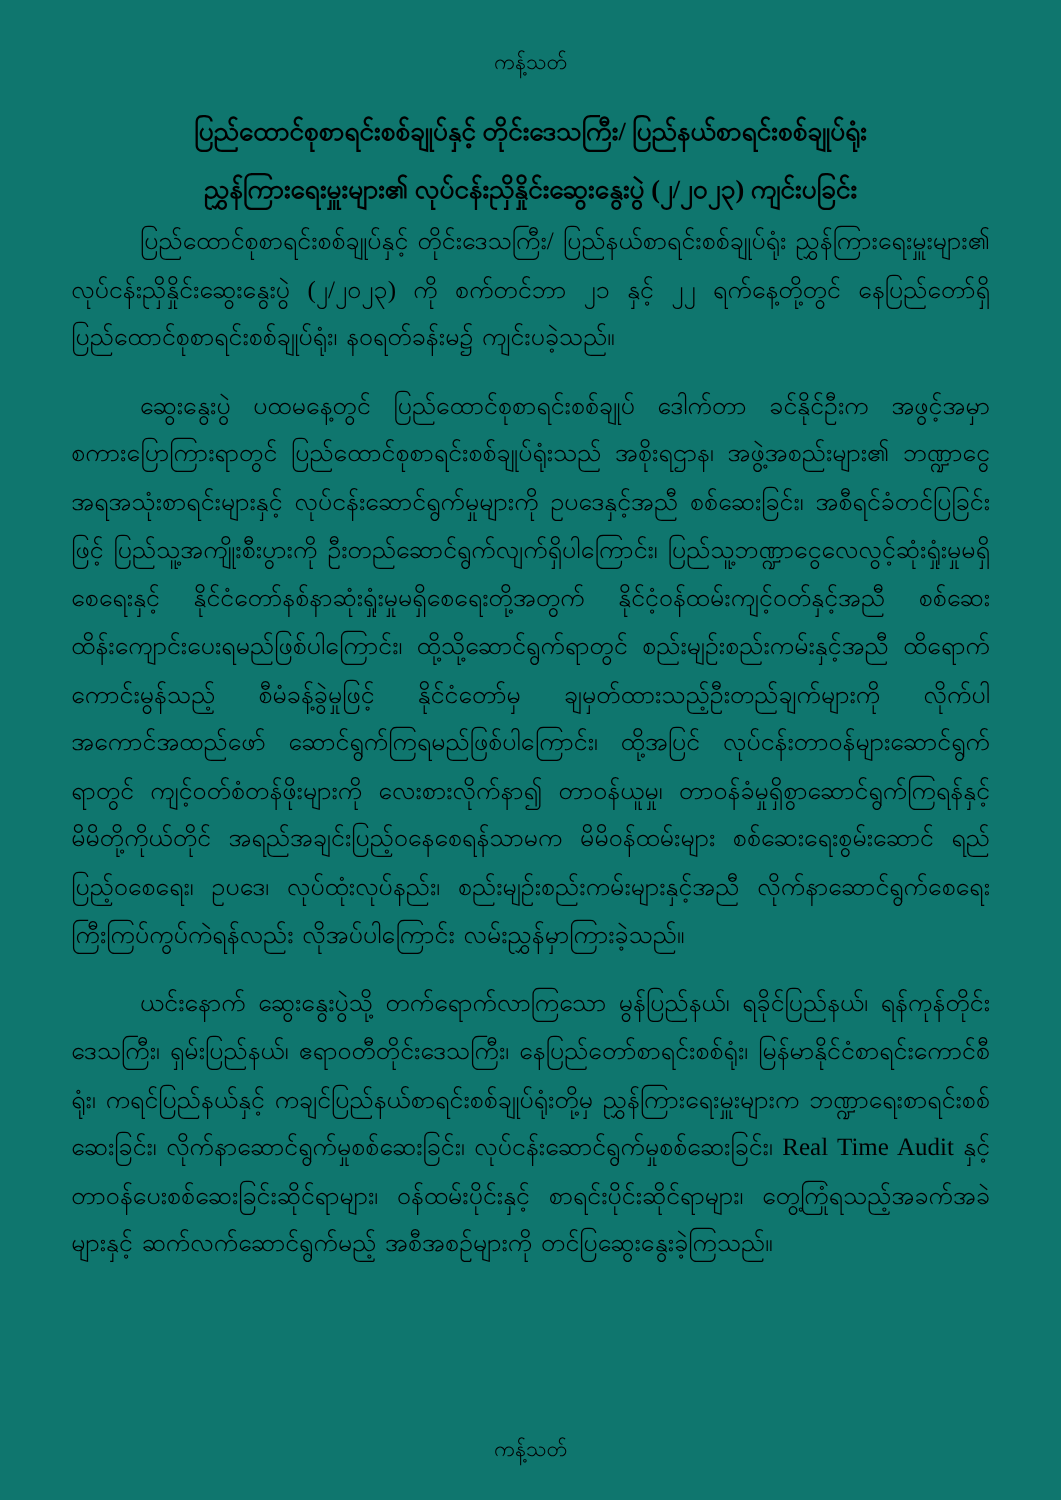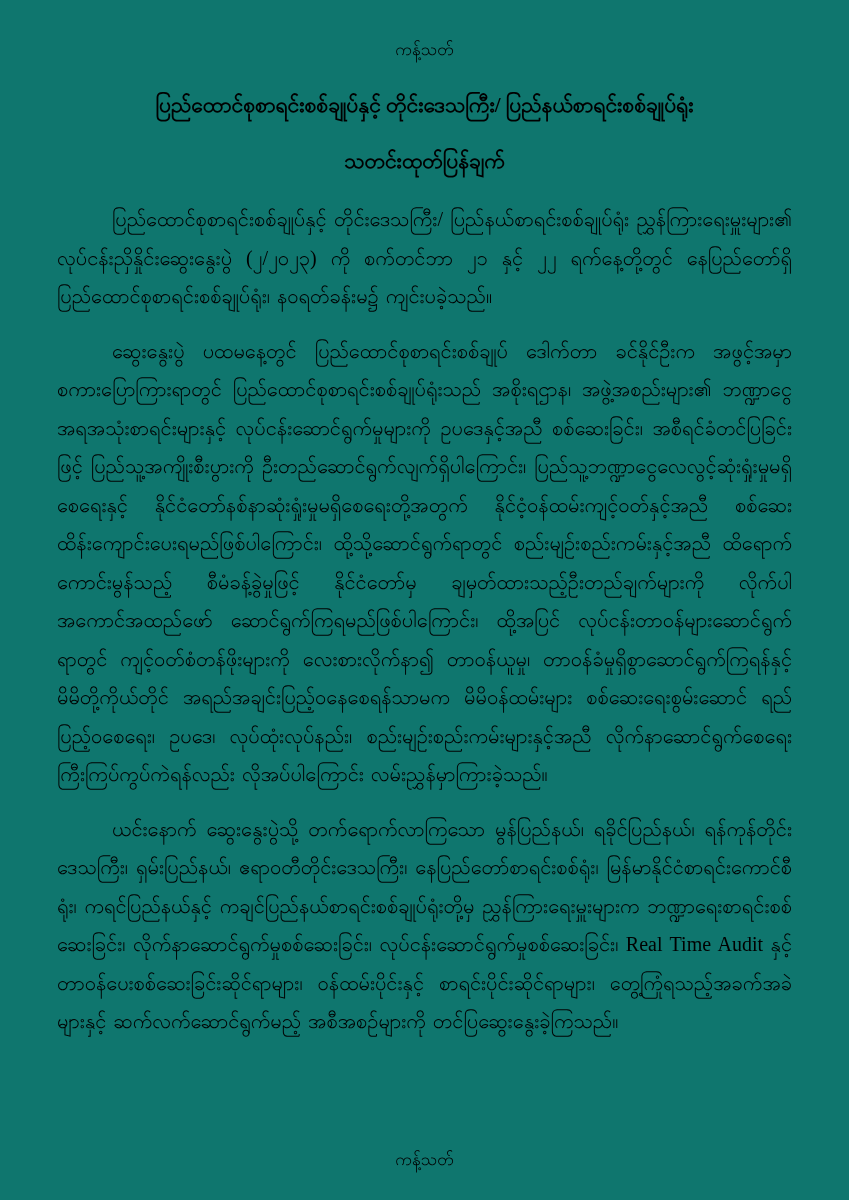--- a/index.html
+++ b/index.html
@@ -62,23 +62,23 @@
 </style>
 </head>
 <body>
 
 <div class="page">
 
   <div class="classification">ကန့်သတ်</div>
 
   <h1 class="doc-title">
     <span>ပြည်ထောင်စုစာရင်းစစ်ချုပ်နှင့် တိုင်းဒေသကြီး/ ပြည်နယ်စာရင်းစစ်ချုပ်ရုံး</span><br>
+    <span>ညွှန်ကြားရေးမှူးများ၏ လုပ်ငန်းညှိနှိုင်းဆွေးနွေးပွဲ (၂/၂၀၂၃) ကျင်းပခြင်း</span>
   </h1>
 
-  <h2 class="doc-subtitle">သတင်းထုတ်ပြန်ချက်</h2>
 
   <div class="body-text">
     <p>ပြည်ထောင်စုစာရင်းစစ်ချုပ်နှင့် တိုင်းဒေသကြီး/ ပြည်နယ်စာရင်းစစ်ချုပ်ရုံး ညွှန်ကြားရေးမှူးများ၏ လုပ်ငန်းညှိနှိုင်းဆွေးနွေးပွဲ (၂/၂၀၂၃) ကို စက်တင်ဘာ ၂၁ နှင့် ၂၂ ရက်နေ့တို့တွင် နေပြည်တော်ရှိ ပြည်ထောင်စုစာရင်းစစ်ချုပ်ရုံး၊ နဝရတ်ခန်းမ၌ ကျင်းပခဲ့သည်။</p>
     <p>ဆွေးနွေးပွဲ ပထမနေ့တွင် ပြည်ထောင်စုစာရင်းစစ်ချုပ် ဒေါက်တာ ခင်နိုင်ဦးက အဖွင့်အမှာစကားပြောကြားရာတွင် ပြည်ထောင်စုစာရင်းစစ်ချုပ်ရုံးသည် အစိုးရဌာန၊ အဖွဲ့အစည်းများ၏ ဘဏ္ဍာငွေအရအသုံးစာရင်းများနှင့် လုပ်ငန်းဆောင်ရွက်မှုများကို ဥပဒေနှင့်အညီ စစ်ဆေးခြင်း၊ အစီရင်ခံတင်ပြခြင်းဖြင့် ပြည်သူ့အကျိုးစီးပွားကို ဦးတည်ဆောင်ရွက်လျက်ရှိပါကြောင်း၊ ပြည်သူ့ဘဏ္ဍာငွေလေလွင့်ဆုံးရှုံးမှုမရှိစေရေးနှင့် နိုင်ငံတော်နစ်နာဆုံးရှုံးမှုမရှိစေရေးတို့အတွက် နိုင်ငံ့ဝန်ထမ်းကျင့်ဝတ်နှင့်အညီ စစ်ဆေးထိန်းကျောင်းပေးရမည်ဖြစ်ပါကြောင်း၊ ထို့သို့ဆောင်ရွက်ရာတွင် စည်းမျဉ်းစည်းကမ်းနှင့်အညီ ထိရောက်ကောင်းမွန်သည့် စီမံခန့်ခွဲမှုဖြင့် နိုင်ငံတော်မှ ချမှတ်ထားသည့်ဦးတည်ချက်များကို လိုက်ပါအကောင်အထည်ဖော် ဆောင်ရွက်ကြရမည်ဖြစ်ပါကြောင်း၊ ထို့အပြင် လုပ်ငန်းတာဝန်များဆောင်ရွက်ရာတွင် ကျင့်ဝတ်စံတန်ဖိုးများကို လေးစားလိုက်နာ၍ တာဝန်ယူမှု၊ တာဝန်ခံမှုရှိစွာဆောင်ရွက်ကြရန်နှင့် မိမိတို့ကိုယ်တိုင် အရည်အချင်းပြည့်ဝနေစေရန်သာမက မိမိဝန်ထမ်းများ စစ်ဆေးရေးစွမ်းဆောင် ရည်ပြည့်ဝစေရေး၊ ဥပဒေ၊ လုပ်ထုံးလုပ်နည်း၊ စည်းမျဉ်းစည်းကမ်းများနှင့်အညီ လိုက်နာဆောင်ရွက်စေရေးကြီးကြပ်ကွပ်ကဲရန်လည်း လိုအပ်ပါကြောင်း လမ်းညွှန်မှာကြားခဲ့သည်။</p>
     <p>ယင်းနောက် ဆွေးနွေးပွဲသို့ တက်ရောက်လာကြသော မွန်ပြည်နယ်၊ ရခိုင်ပြည်နယ်၊ ရန်ကုန်တိုင်းဒေသကြီး၊ ရှမ်းပြည်နယ်၊ ဧရာဝတီတိုင်းဒေသကြီး၊ နေပြည်တော်စာရင်းစစ်ရုံး၊ မြန်မာနိုင်ငံစာရင်းကောင်စီရုံး၊ ကရင်ပြည်နယ်နှင့် ကချင်ပြည်နယ်စာရင်းစစ်ချုပ်ရုံးတို့မှ ညွှန်ကြားရေးမှူးများက ဘဏ္ဍာရေးစာရင်းစစ်ဆေးခြင်း၊ လိုက်နာဆောင်ရွက်မှုစစ်ဆေးခြင်း၊ လုပ်ငန်းဆောင်ရွက်မှုစစ်ဆေးခြင်း၊ Real Time Audit နှင့်တာဝန်ပေးစစ်ဆေးခြင်းဆိုင်ရာများ၊ ဝန်ထမ်းပိုင်းနှင့် စာရင်းပိုင်းဆိုင်ရာများ၊ တွေ့ကြုံရသည့်အခက်အခဲများနှင့် ဆက်လက်ဆောင်ရွက်မည့် အစီအစဉ်များကို တင်ပြဆွေးနွေးခဲ့ကြသည်။</p>
   </div>
 
   <div class="footer-classification">ကန့်သတ်</div>
 
 </div>

